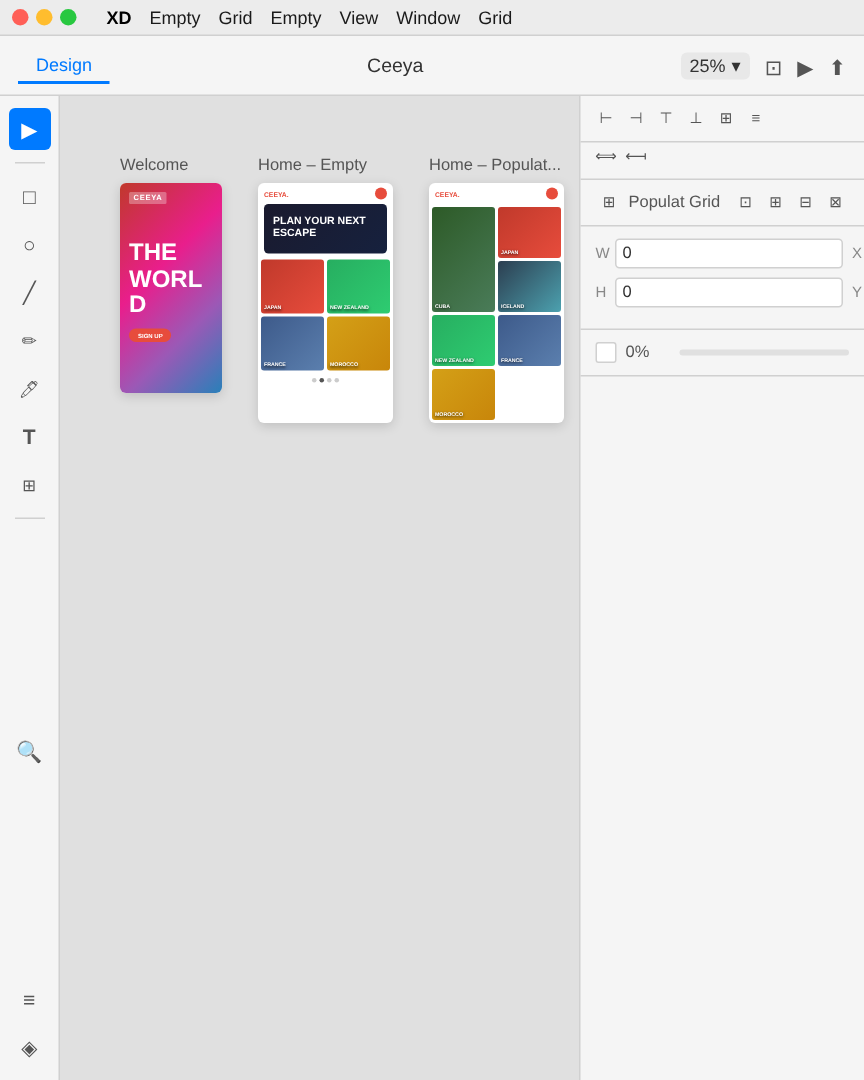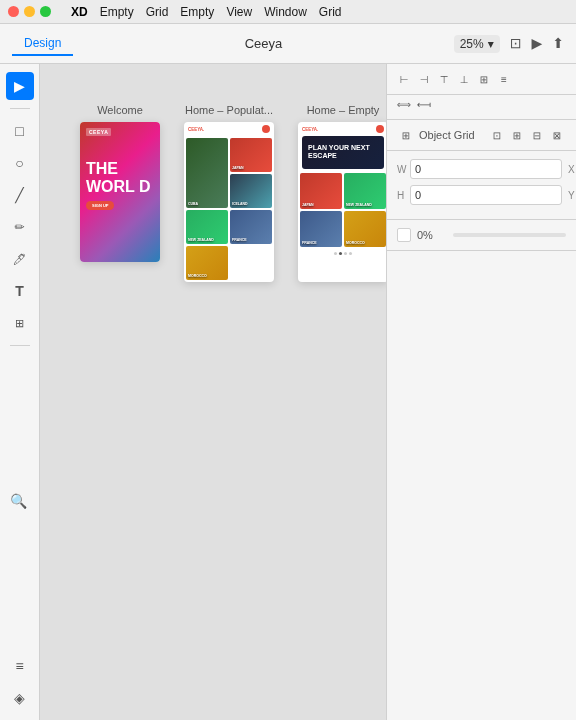--- a/index.html
+++ b/index.html
@@ -14,46 +14,46 @@
     .tl-red { background: #ff5f57; }
     .tl-yellow { background: #ffbd2e; }
     .tl-green { background: #28c840; }
 
     
     .toolbar { height: 40px; background: #f5f5f5; border-bottom: 1px solid #d0d0d0; display: flex; align-items: center; padding: 0 12px; gap: 0; flex-shrink: 0; }
     .toolbar-tabs { display: flex; gap: 0; }
     .toolbar-tab { padding: 4px 12px; font-size: 12px; cursor: pointer; color: #555; border-bottom: 2px solid transparent; }
     .toolbar-tab.active { color: #007aff; border-bottom: 2px solid #007aff; }
     .toolbar-title { flex: 1; text-align: center; font-size: 13px; color: #333; }
-    .toolbar-right { display: flex; align-items: flex-start; gap: 10px; }
+    .toolbar-right { display: flex; align-items: flex-end; gap: 10px; }
     .zoom-control { display: flex; align-items: center; gap: 4px; font-size: 12px; color: #333; background: #e8e8e8; padding: 2px 6px; border-radius: 4px; }
     .toolbar-icon { font-size: 14px; color: #555; cursor: pointer; }
 
     
     .main { display: flex; flex: 1; overflow: hidden; }
 
     
     .left-toolbar { width: 40px; background: #f5f5f5; border-right: 1px solid #d0d0d0; display: flex; flex-direction: column; align-items: center; padding: 8px 0; gap: 4px; flex-shrink: 0; }
     .lt-icon { width: 28px; height: 28px; display: flex; align-items: center; justify-content: center; border-radius: 4px; cursor: pointer; color: #555; font-size: 14px; }
     .lt-icon.active { background: #007aff; color: white; }
     .lt-separator { width: 20px; height: 1px; background: #d0d0d0; margin: 4px 0; }
     .lt-bottom { margin-top: auto; }
 
     
     .canvas { flex: 1; background: #e0e0e0; position: relative; overflow: hidden; }
     .canvas-inner { position: absolute; top: 20px; left: 20px; right: 0; bottom: 0; }
 
     
     .artboards { display: flex; gap: 24px; padding: 20px; }
-    .artboard { display: flex; flex-direction: column; align-items: center; gap: 6px; }
+    .artboard { display: flex; flex-direction: column; align-items: flex-start; gap: 6px; }
     .artboard-label { font-size: 11px; color: #555; white-space: nowrap; }
     .artboard-frame { background: white; border-radius: 4px; overflow: hidden; position: relative; box-shadow: 0 2px 8px rgba(0,0,0,0.15); }
 
     
-    .welcome-frame { width: 80px; height: 140px; }
+    .welcome-frame { width: 68px; height: 140px; }
     .welcome-bg { width: 100%; height: 100%; background: linear-gradient(135deg, #c0392b 0%, #e91e8c 40%, #9b59b6 70%, #2980b9 100%); position: relative; display: flex; flex-direction: column; align-items: flex-start; justify-content: flex-start; padding: 6px; }
     .welcome-logo { font-size: 5px; font-weight: 700; color: white; background: rgba(255,255,255,0.3); padding: 1px 3px; border-radius: 1px; margin-bottom: 4px; letter-spacing: 0.5px; }
     .welcome-big-text { font-size: 16px; font-weight: 900; color: white; line-height: 1.1; text-transform: uppercase; margin-top: 20px; }
     .welcome-btn { margin-top: 6px; background: #e74c3c; color: white; font-size: 4px; padding: 2px 6px; border-radius: 8px; font-weight: 600; }
 
     
     .home-pop-frame { width: 90px; height: 160px; background: white; }
     .hp-header { padding: 3px 4px; display: flex; align-items: center; justify-content: space-between; }
     .hp-logo { font-size: 4.5px; font-weight: 700; color: #e74c3c; }
     .hp-dot { width: 8px; height: 8px; background: #e74c3c; border-radius: 50%; }
@@ -161,20 +161,53 @@
           <div class="artboard-frame welcome-frame">
             <div class="welcome-bg">
               <div class="welcome-logo">CEEYA</div>
               <div class="welcome-big-text">THE WORL D</div>
               <div class="welcome-btn">SIGN UP</div>
             </div>
           </div>
         </div>
 
         <div class="artboard">
+          <div class="artboard-label">Home – Empty</div>
+          <div class="artboard-frame home-empty-frame">
+            <div class="he-header">
+              <span class="he-logo">CEEYA.</span>
+              <div class="he-dot-red"></div>
+            </div>
+            <div class="he-hero">
+              <div class="he-plan-text">PLAN YOUR NEXT ESCAPE</div>
+            </div>
+            <div class="he-grid">
+              <div class="he-cell cell-japan" style="height:36px;">
+                <div class="he-cell-label">JAPAN</div>
+              </div>
+              <div class="he-cell cell-newzealand" style="height:36px;">
+                <div class="he-cell-label">NEW ZEALAND</div>
+              </div>
+              <div class="he-cell cell-france" style="height:36px;">
+                <div class="he-cell-label">FRANCE</div>
+              </div>
+              <div class="he-cell cell-morocco" style="height:36px;">
+                <div class="he-cell-label">MOROCCO</div>
+              </div>
+            </div>
+            <div class="hp-dots">
+              <div class="hp-dot-nav"></div>
+              <div class="hp-dot-nav active-dot"></div>
+              <div class="hp-dot-nav"></div>
+              <div class="hp-dot-nav"></div>
+            </div>
+          </div>
+        </div>
+
+        <div class="artboard">
           <div class="artboard-label">Home – Populat...</div>
           <div class="artboard-frame home-pop-frame">
             <div class="hp-header">
               <span class="hp-logo">CEEYA.</span>
               <div class="hp-dot"></div>
             </div>
             <div class="hp-grid">
 
               <div class="hp-cell hp-cell-tall cell-cuba" style="height:70px;">
                 <div class="hp-label">CUBA</div>
@@ -194,53 +227,20 @@
 
               <div class="hp-cell cell-france" style="height:34px;">
                 <div class="hp-label">FRANCE</div>
               </div>
 
               <div class="hp-cell cell-morocco" style="height:34px;">
                 <div class="hp-label">MOROCCO</div>
               </div>
             </div>
 
-          </div>
-        </div>
-
-        <div class="artboard">
-          <div class="artboard-label">Home – Empty</div>
-          <div class="artboard-frame home-empty-frame">
-            <div class="he-header">
-              <span class="he-logo">CEEYA.</span>
-              <div class="he-dot-red"></div>
-            </div>
-            <div class="he-hero">
-              <div class="he-plan-text">PLAN YOUR NEXT ESCAPE</div>
-            </div>
-            <div class="he-grid">
-              <div class="he-cell cell-japan" style="height:36px;">
-                <div class="he-cell-label">JAPAN</div>
-              </div>
-              <div class="he-cell cell-newzealand" style="height:36px;">
-                <div class="he-cell-label">NEW ZEALAND</div>
-              </div>
-              <div class="he-cell cell-france" style="height:36px;">
-                <div class="he-cell-label">FRANCE</div>
-              </div>
-              <div class="he-cell cell-morocco" style="height:36px;">
-                <div class="he-cell-label">MOROCCO</div>
-              </div>
-            </div>
-            <div class="hp-dots">
-              <div class="hp-dot-nav"></div>
-              <div class="hp-dot-nav active-dot"></div>
-              <div class="hp-dot-nav"></div>
-              <div class="hp-dot-nav"></div>
-            </div>
           </div>
         </div>
 
       </div>
     </div>
   </div>
 
   <div class="right-panel">
 
     <div class="rp-align-tools">
@@ -252,21 +252,21 @@
       <div class="rp-tool">≡</div>
     </div>
 
     <div class="rp-align-tools" style="padding-top:0; border-bottom: 1px solid #d0d0d0;">
       <div class="rp-tool">⟺</div>
       <div class="rp-tool">⟻</div>
     </div>
 
     <div class="rp-repeat-grid">
       <div class="rp-tool">⊞</div>
-      <span>Object Grid</span>
+      <span>Populat Grid</span>
       <div style="display:flex; gap:2px; margin-left:auto;">
         <div class="rp-tool">⊡</div>
         <div class="rp-tool">⊞</div>
         <div class="rp-tool">⊟</div>
         <div class="rp-tool">⊠</div>
       </div>
     </div>
 
     <div class="rp-section">
       <div class="rp-row">

